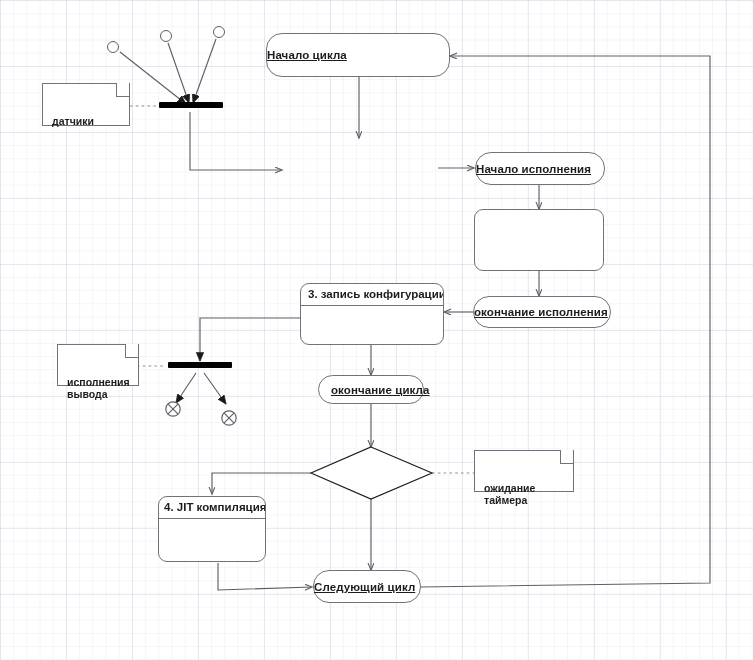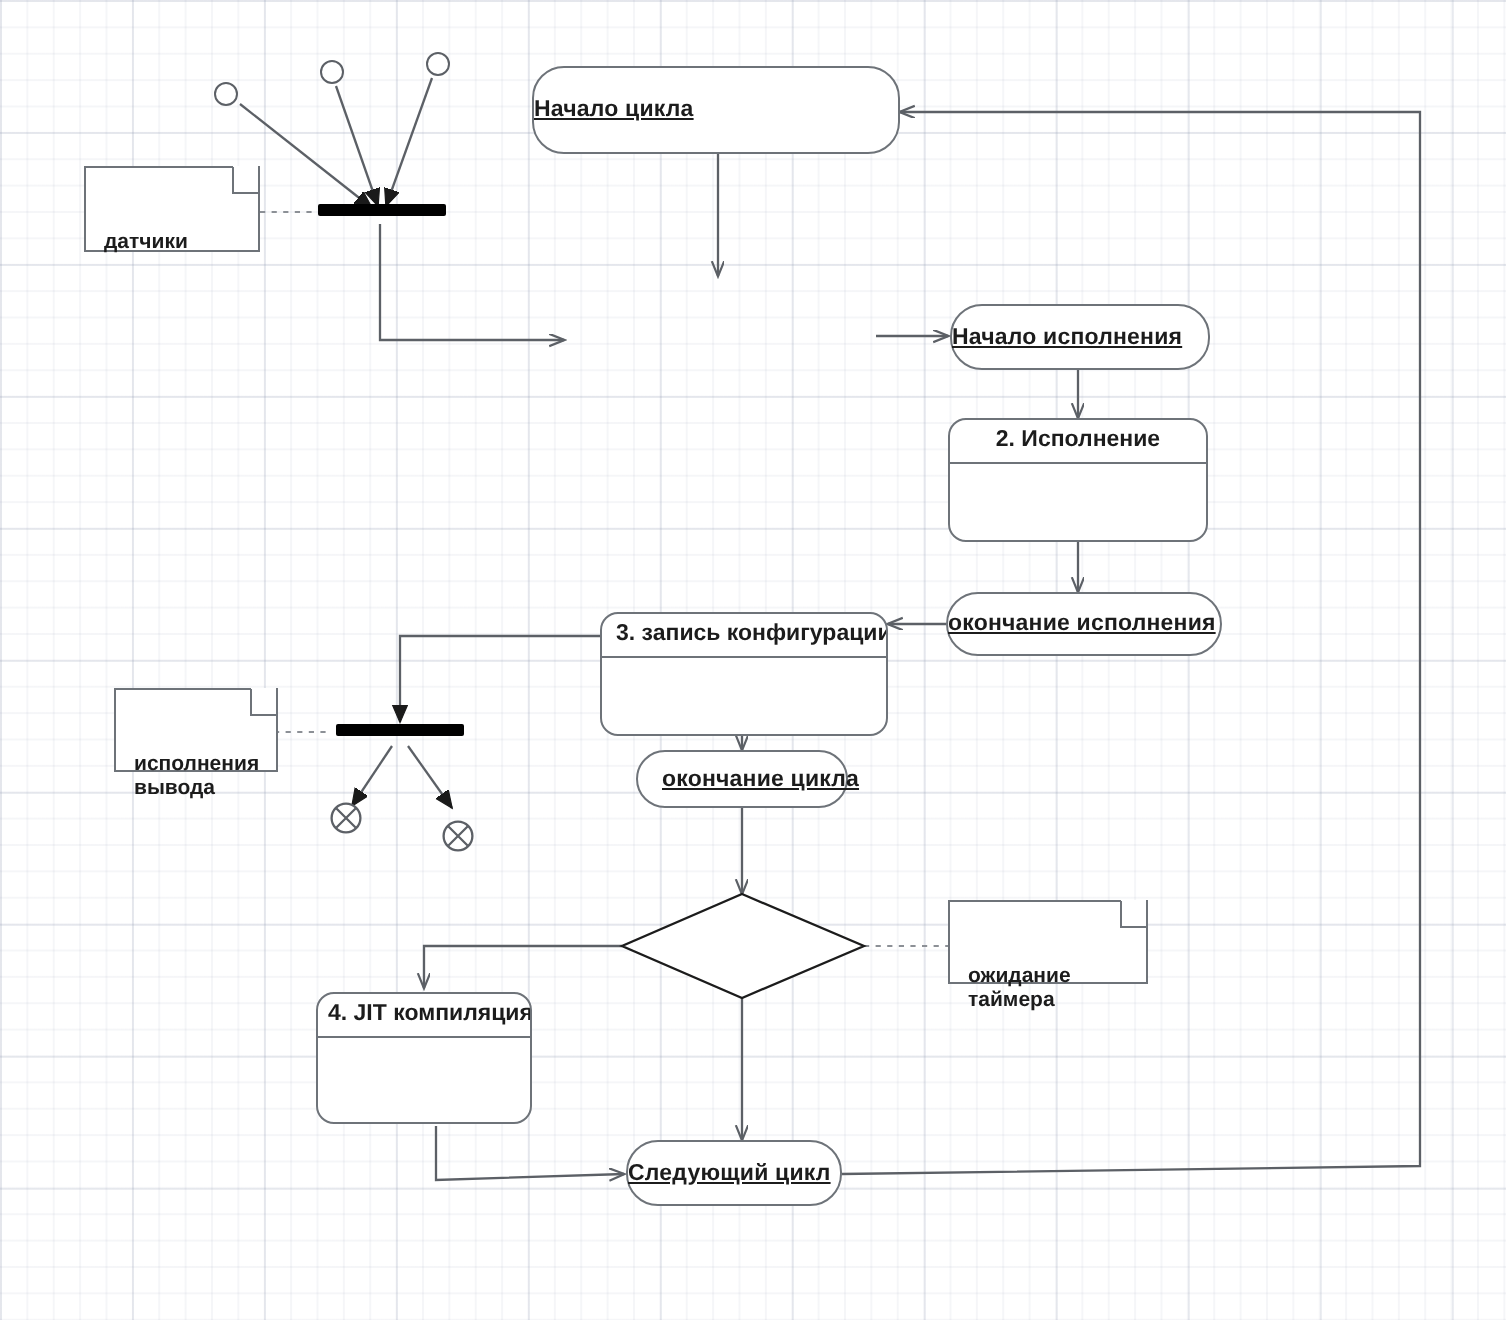--- a/index.html
+++ b/index.html
@@ -203,29 +203,28 @@
   <div class="node act" style="left:266px; top:33px; width:184px; height:44px;">
     <span>Начало цикла</span>
   </div>
 
 
   <div class="node act" style="left:475px; top:152px; width:130px; height:33px;">
     <span>Начало исполнения</span>
   </div>
 
   <div class="node state" style="left:474px; top:209px; width:130px; height:62px;">
-    <div class="title" style="text-align:center; padding-left:0;">2. Исполнение</div>
     <div class="body"></div>
   </div>
 
   <div class="node act" style="left:473px; top:296px; width:138px; height:32px;">
     <span>окончание исполнения</span>
   </div>
 
-  <div class="node state" style="left:300px; top:283px; width:144px; height:62px;margin-top:23px;">
+  <div class="node state" style="left:300px; top:283px; width:144px; height:62px;">
     <div class="title">3. запись конфигурации</div>
     <div class="body"></div>
   </div>
 
   <div class="node act" style="left:318px; top:375px; width:106px; height:29px;padding-left:12px;">
     <span>окончание цикла</span>
   </div>
 
   <div class="node state" style="left:158px; top:496px; width:108px; height:66px;">
     <div class="title" style="padding-left:5px;">4. JIT компиляция</div>

